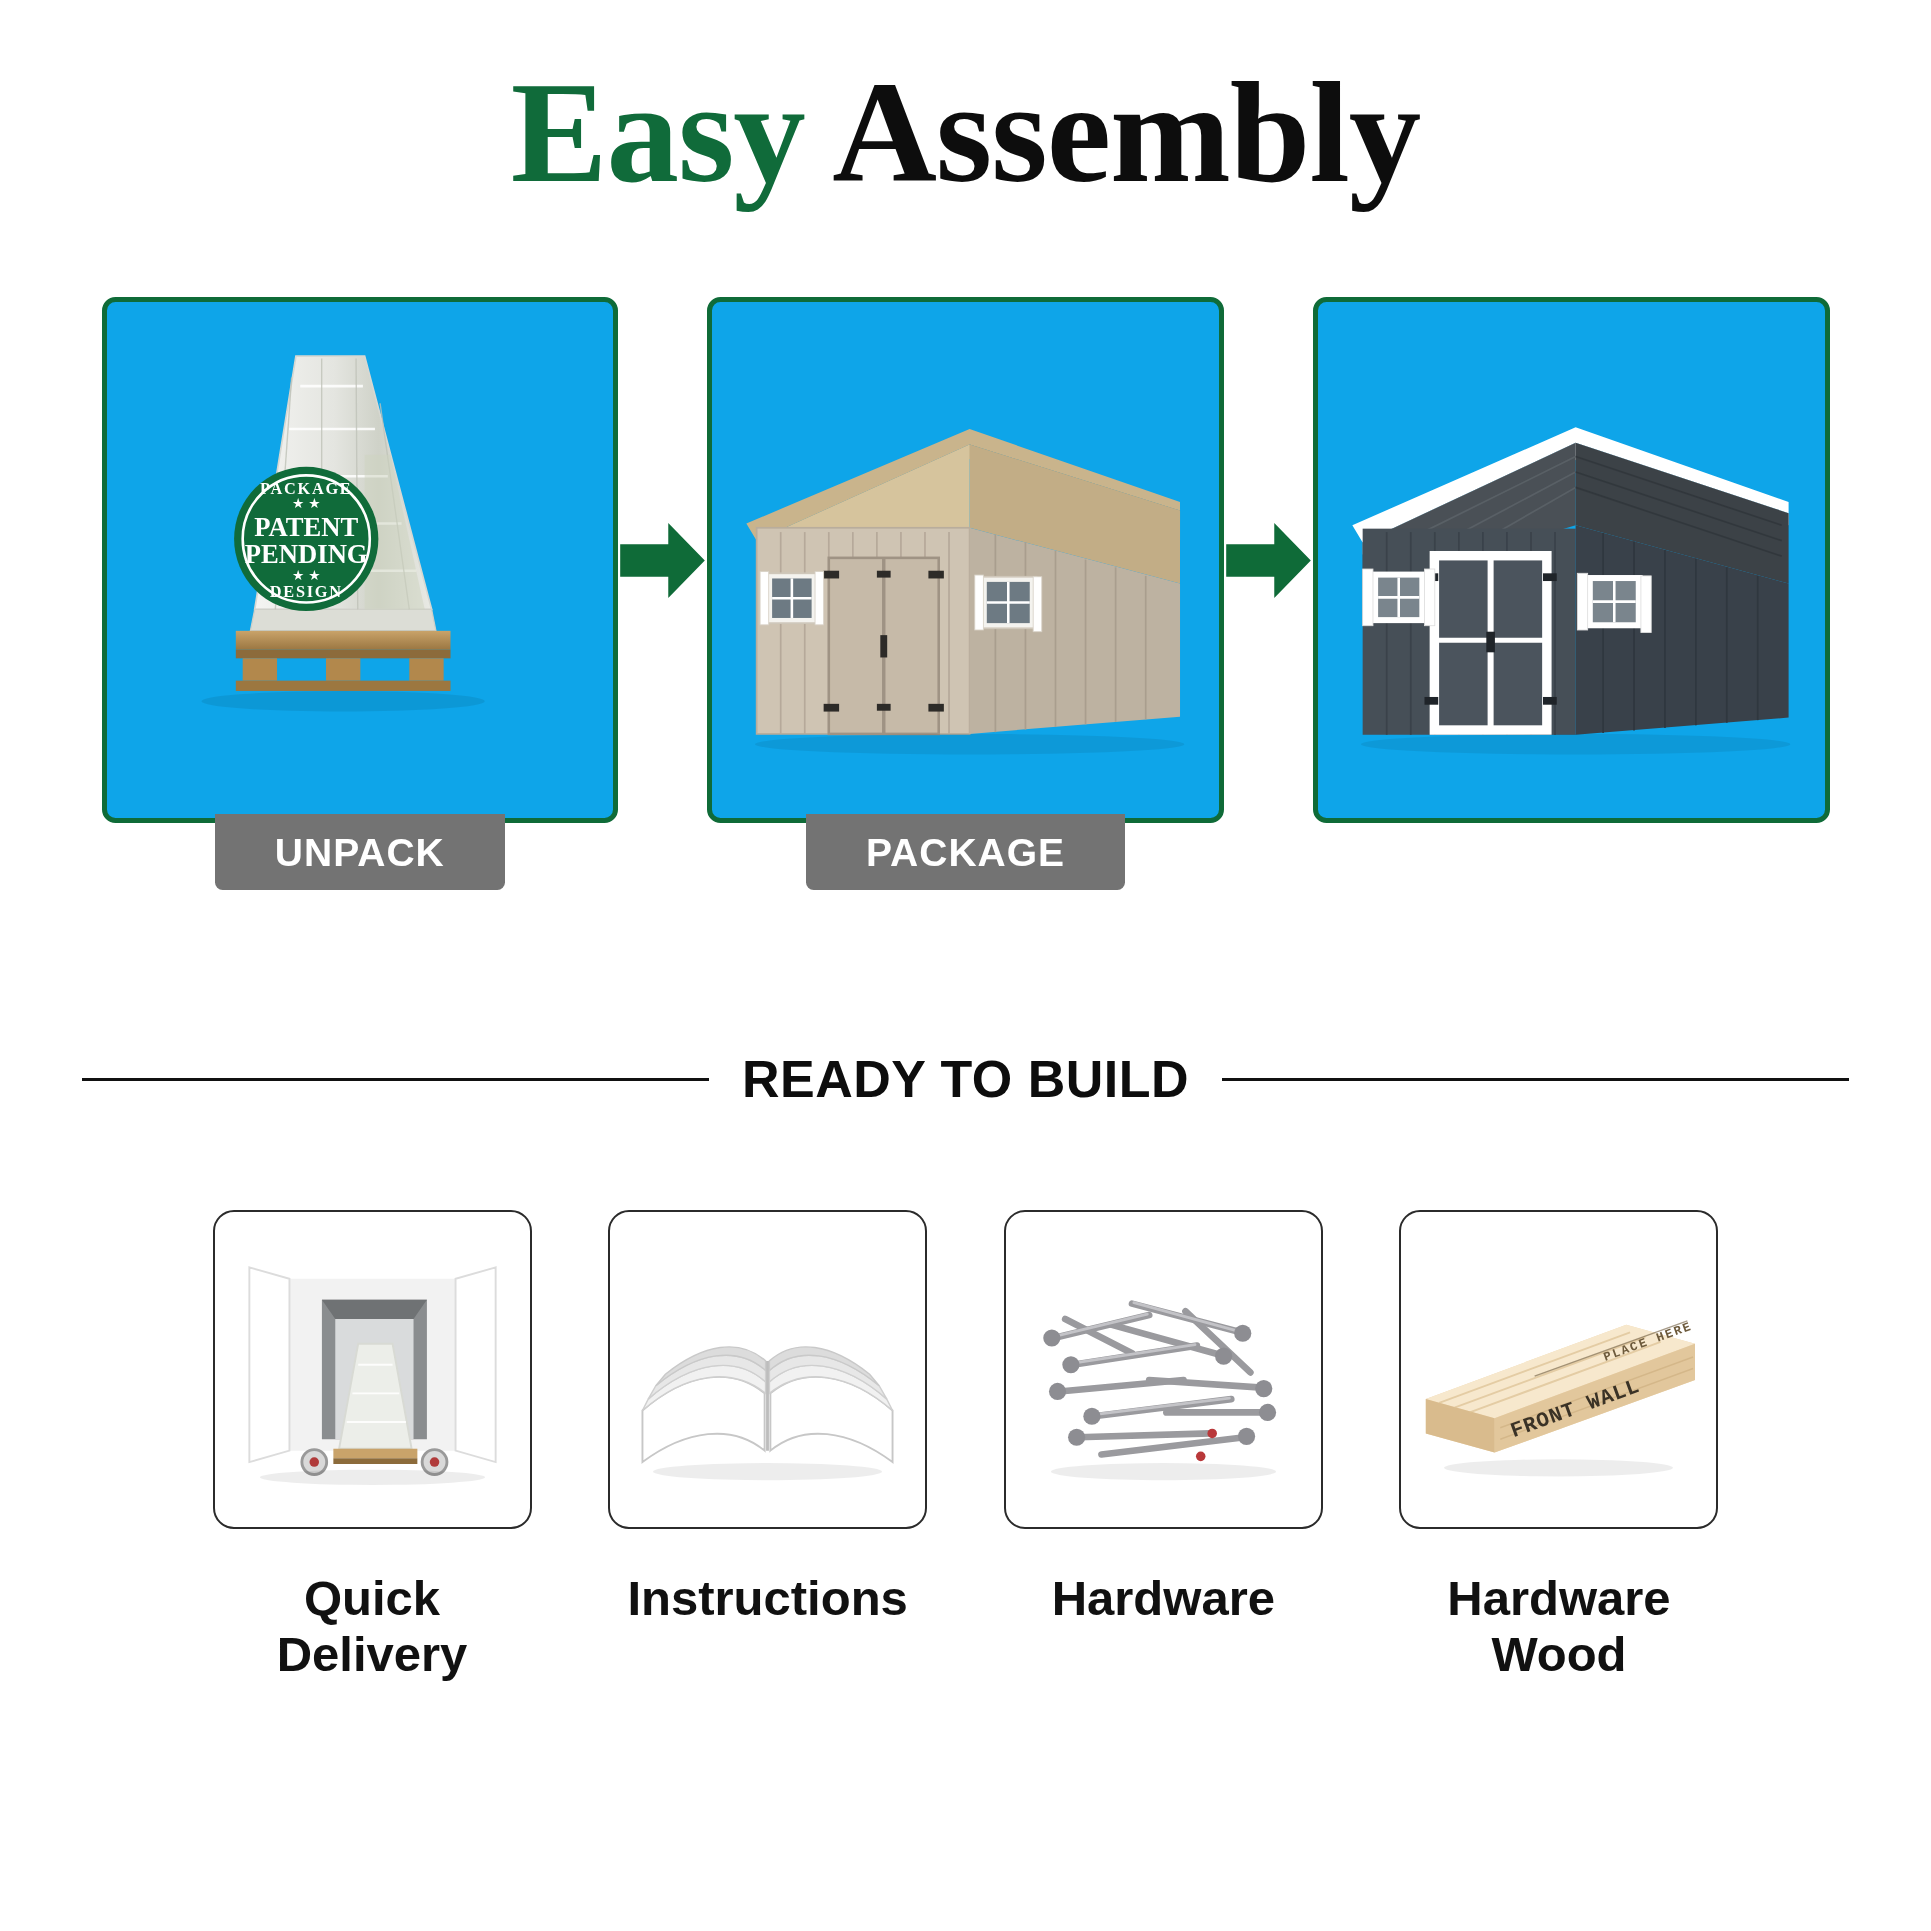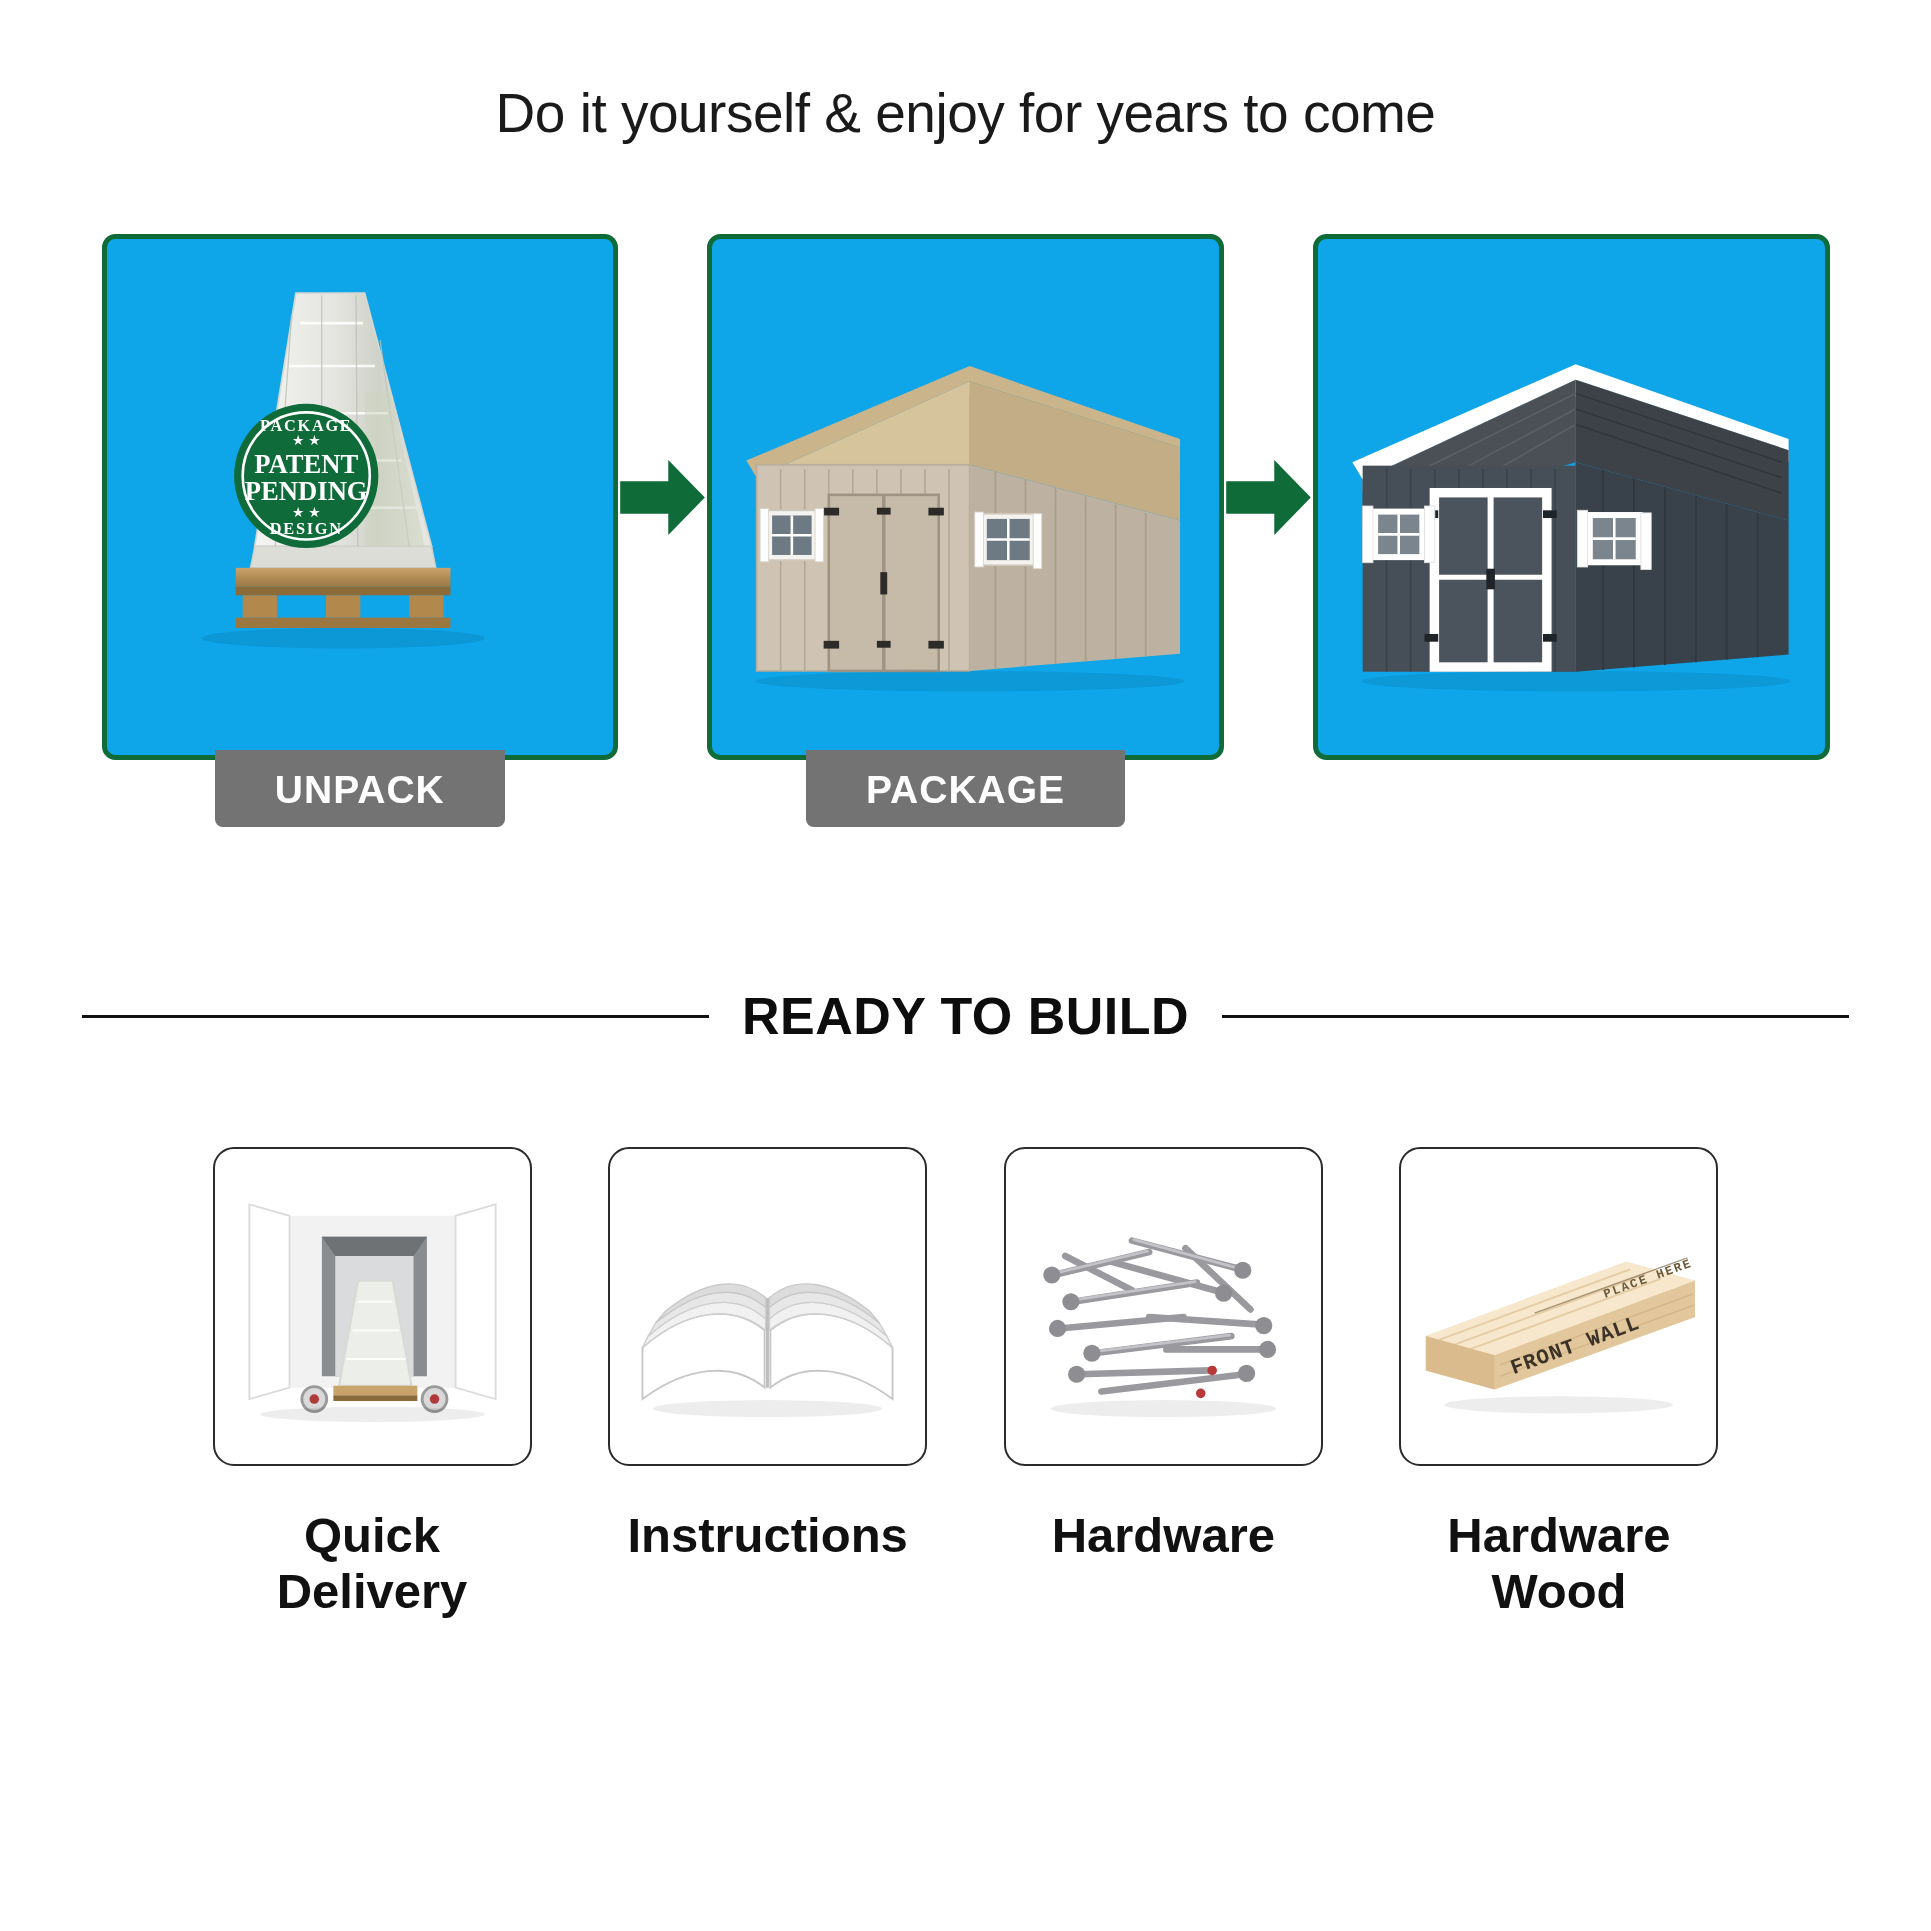--- a/index.html
+++ b/index.html
@@ -137,21 +137,24 @@
     margin-top: 41px;
     font-size: 49px;
     font-weight: bold;
     color: #111;
   }
 </style>
 </head>
 <body>
 
 <div class="header">
-  <p class="subtitle">Do it yourself &amp; enjoy for years to come</p>
+  <h1 class="title">
+    <span class="word-green">Easy</span>
+    <span class="word-black">Assembly</span>
+  </h1>
 </div>
 
 <div class="steps">
 
   <div class="step">
     <div class="step-box">
       <svg class="art" viewBox="0 0 590 545">
         <defs>
           <linearGradient id="wrapG" x1="0" y1="0" x2="1" y2="0">
             <stop offset="0%" stop-color="#f4f4f2"></stop>

